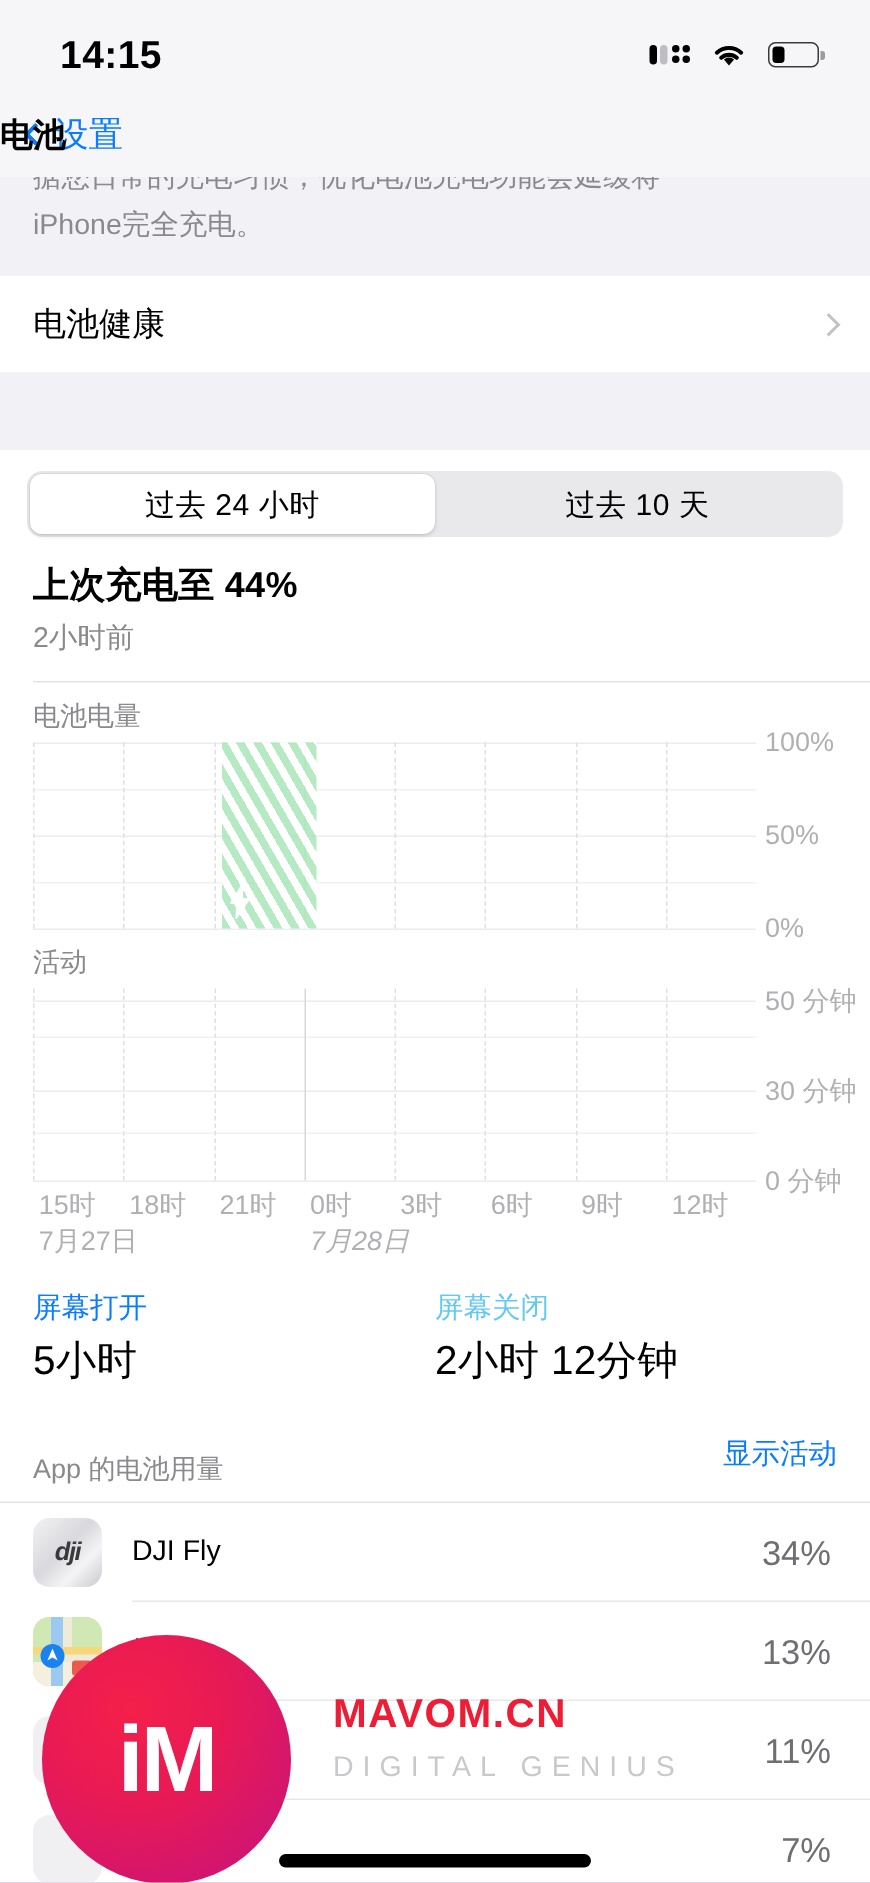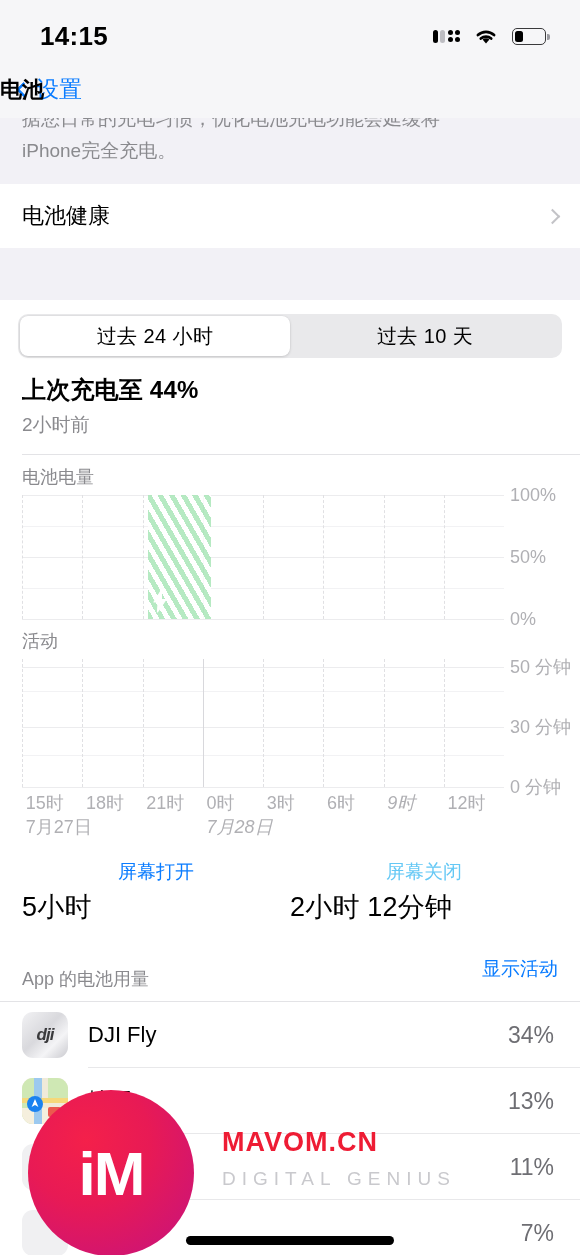--- a/index.html
+++ b/index.html
@@ -95,36 +95,36 @@
   .ylab{ position:absolute; font-size:18px; color:#b0b0b4; left:6px; transform:translateY(-50%); white-space:nowrap;}
 
   .xaxis{ margin-left:22px; margin-right:76px; position:relative; height:24px; margin-top:4px;}
   .xlab{ position:absolute; font-size:18px; color:#b0b0b4; top:0; white-space:nowrap;}
   .dateaxis{ margin-left:22px; margin-right:76px; position:relative; height:28px;}
   .dlab{ position:absolute; font-size:18px; color:#b0b0b4; top:0; white-space:nowrap;}
 
   
   .onoff{ display:flex; padding:16px 22px 0 22px;}
   .onoff-col{ width:50%;}
-  .oo-lbl{ font-size:19px; margin-bottom:4px;text-align:center;}
+  .oo-lbl{ font-size:19px; margin-bottom:4px;}
   .oo-val{ font-size:27px; color:#000; letter-spacing:.2px;}
 
   
   .usage-head{
     display:flex; align-items:center; justify-content:space-between;
     padding:22px 22px 10px 22px;
   }
   .uh-left{ font-size:18px; color:#8a8a8e;margin-top:20px;}
   .uh-right{ font-size:19px; color:#0a7cff; cursor:pointer;}
   .divider{ height:1px; background:#e3e3e6;}
 
   .app-row{ display:flex; align-items:center; height:66px; padding-left:22px; position:relative;}
   .app-row .sep{ position:absolute; left:88px; right:0; bottom:0; height:1px; background:#e8e8ea;}
   .app-icon{ width:46px; height:46px; border-radius:11px; overflow:hidden; flex:0 0 46px; position:relative;}
-  .app-name{ flex:1; font-size:22px; color:#000; margin-left:20px;}
+  .app-name{ flex:1; font-size:19px; color:#000; margin-left:20px;}
   .app-pct{ font-size:23px; color:#6e6e73; margin-right:26px;}
 
   
   .ic-dji{ background:linear-gradient(135deg,#f2f2f4 0%,#d9d9dd 45%,#f4f4f6 70%,#c9c9ce 100%); display:flex; align-items:center; justify-content:center;}
   .ic-dji span{ font-size:17px; font-weight:800; font-style:italic; color:#3a3a3c; letter-spacing:-1px;}
   
   .ic-maps{ background:#f3efe6;}
 
   
   .wm-circle{
@@ -603,21 +603,21 @@
             <div class="bar" style="margin: 0px 3px;"></div>
           </div>
         </div>
       <div class="xaxis" id="xAxis">
           <div class="xlab" style="left: 0.8%;">15时</div>
           <div class="xlab" style="left: 13.3%;">18时</div>
           <div class="xlab" style="left: 25.8%;">21时</div>
           <div class="xlab" style="left: 38.3%;">0时</div>
           <div class="xlab" style="left: 50.8%;">3时</div>
           <div class="xlab" style="left: 63.3%;">6时</div>
-          <div class="xlab" style="left: 75.8%; font-style: italic;">9时</div>
+          <div class="xlab" style="left: 75.8%;">9时</div>
           <div class="xlab" style="left: 88.3%;">12时</div>
         </div>
       <div class="dateaxis" id="dAxis">
           <div class="dlab" style="left: 0.8%;">7月27日</div>
           <div class="dlab" style="left: 38.3%; font-style: italic;">7月28日</div>
         </div>
     </div>
 
     <div class="onoff">
       <div class="onoff-col">

